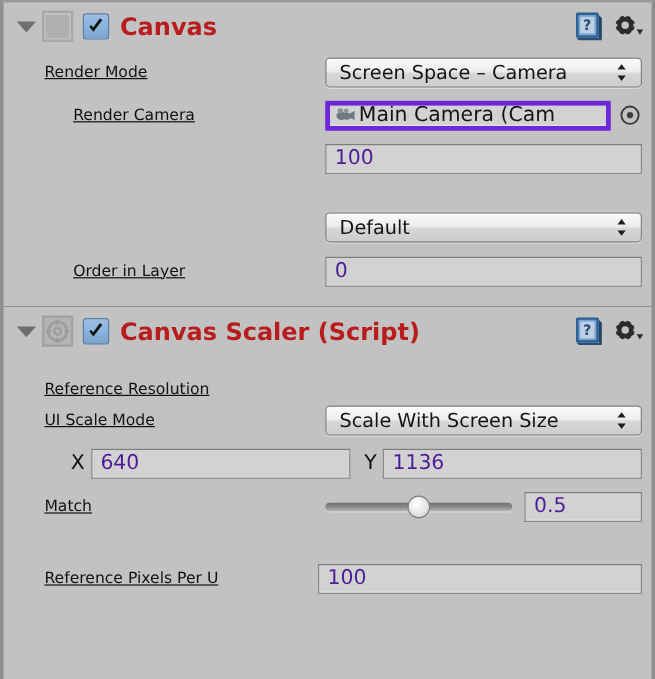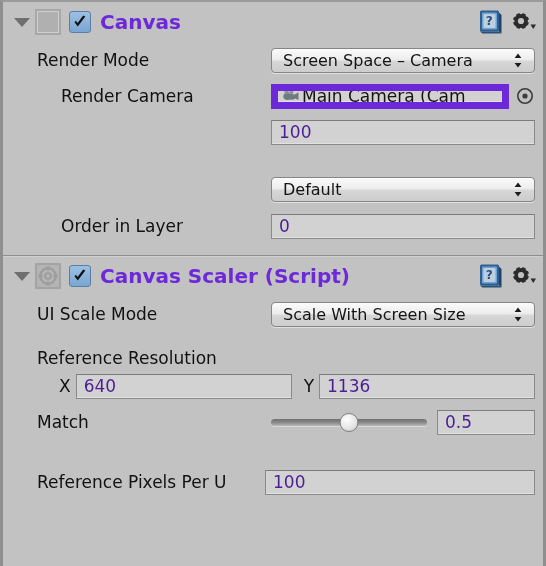--- a/index.html
+++ b/index.html
@@ -71,21 +71,21 @@
     cursor: pointer;
   }
   .enable-check .tick {
     display: block;
     width: 16px; height: 16px;
   }
   .comp-title {
     margin-left: 9px;
     font-size: 20px;
     font-weight: bold;
-    color: #6d28d9;
+    color: #b91c1c;
     letter-spacing: 0px;
     white-space: nowrap;
   }
   .header-tools {
     position: absolute;
     right: 6px; top: 50%;
     transform: translateY(-50%);
     display: flex;
     align-items: center;
     gap: 8px;
@@ -95,24 +95,25 @@
 
   
   .row {
     height: 36px;
     display: flex;
     align-items: center;
     position: relative;
   }
   .row.tall { height: 40px; }
   .label {
-    font-size: 17px;
+    font-size: 13px;
     color: #111;
     white-space: nowrap;
     flex: 0 0 auto;
+    text-decoration: underline;
   }
   .label.i0 { padding-left: 34px; }
   .label.i1 { padding-left: 58px; }
   .label.i-res { padding-left: 34px; }
 
   .ctrl-col { position: absolute; left: 268px; right: 8px; display: flex; align-items: center; }
 
   .dropdown {
     box-sizing: border-box;
     height: 25px;
@@ -160,21 +161,21 @@
     border-radius: 4px;
     background: linear-gradient(#fdfdfd, #d5d5d5);
     flex: 0 0 auto;
     cursor: pointer;
   }
 
   .objfield {
     box-sizing: border-box;
     height: 25px;
     flex: 1 1 auto;
-    border: 7px solid #6d28d9;
+    border: 4px solid #6d28d9;
     background: #d2d2d2;
     box-shadow: inset 0 -1px 0 #e2e2e2;
     display: flex;
     align-items: center;
     padding: 0 4px 0 4px;
     font-size: 17px;
     color: #141414;
     cursor: pointer;
     overflow: hidden;
     white-space: nowrap;
@@ -373,37 +374,37 @@
             <rect x="2.3" y="2.1" width="2.4" height="3.2" transform="rotate(-45 3.5 3.7)"></rect>
             <rect x="15.3" y="14.1" width="2.4" height="3.2" transform="rotate(-45 16.5 15.7)"></rect>
             <rect x="15.3" y="2.1" width="2.4" height="3.2" transform="rotate(45 16.5 3.7)"></rect>
             <rect x="2.3" y="14.1" width="2.4" height="3.2" transform="rotate(45 3.5 15.7)"></rect>
           </g>
           <path d="M19.5 13 L25 13 L22.25 17.5 Z" fill="#2b2b2b"></path>
         </svg>
       </div>
     </div>
 
+    <div class="row" style="height:36px;align-items:flex-end;">
+      <div class="label i-res">Reference Resolution</div>
+    </div>
+
     <div class="row">
       <div class="label i0">UI Scale Mode</div>
       <div class="ctrl-col">
         <div class="dropdown">
           <span class="dd-text">Scale With Screen Size</span>
           <svg class="dd-arrow" viewBox="0 0 12 17">
             <path d="M6 1.5 L9.4 6 L2.6 6 Z" fill="#1c1c1c"></path>
             <path d="M6 15.5 L2.6 11 L9.4 11 Z" fill="#1c1c1c"></path>
           </svg>
         </div>
       </div>
     </div>
 
-    <div class="row" style="height:36px;align-items:flex-end;">
-      <div class="label i-res">Reference Resolution</div>
-    </div>
-
     <div class="row">
       <div class="xy-wrap" style="padding-left:56px;padding-right:8px;">
         <span class="xy-label">X</span>
         <div class="field xy-field">640</div>
         <span class="xy-label" style="margin-left:12px;">Y</span>
         <div class="field xy-field">1136</div>
       </div>
     </div>
 
 

